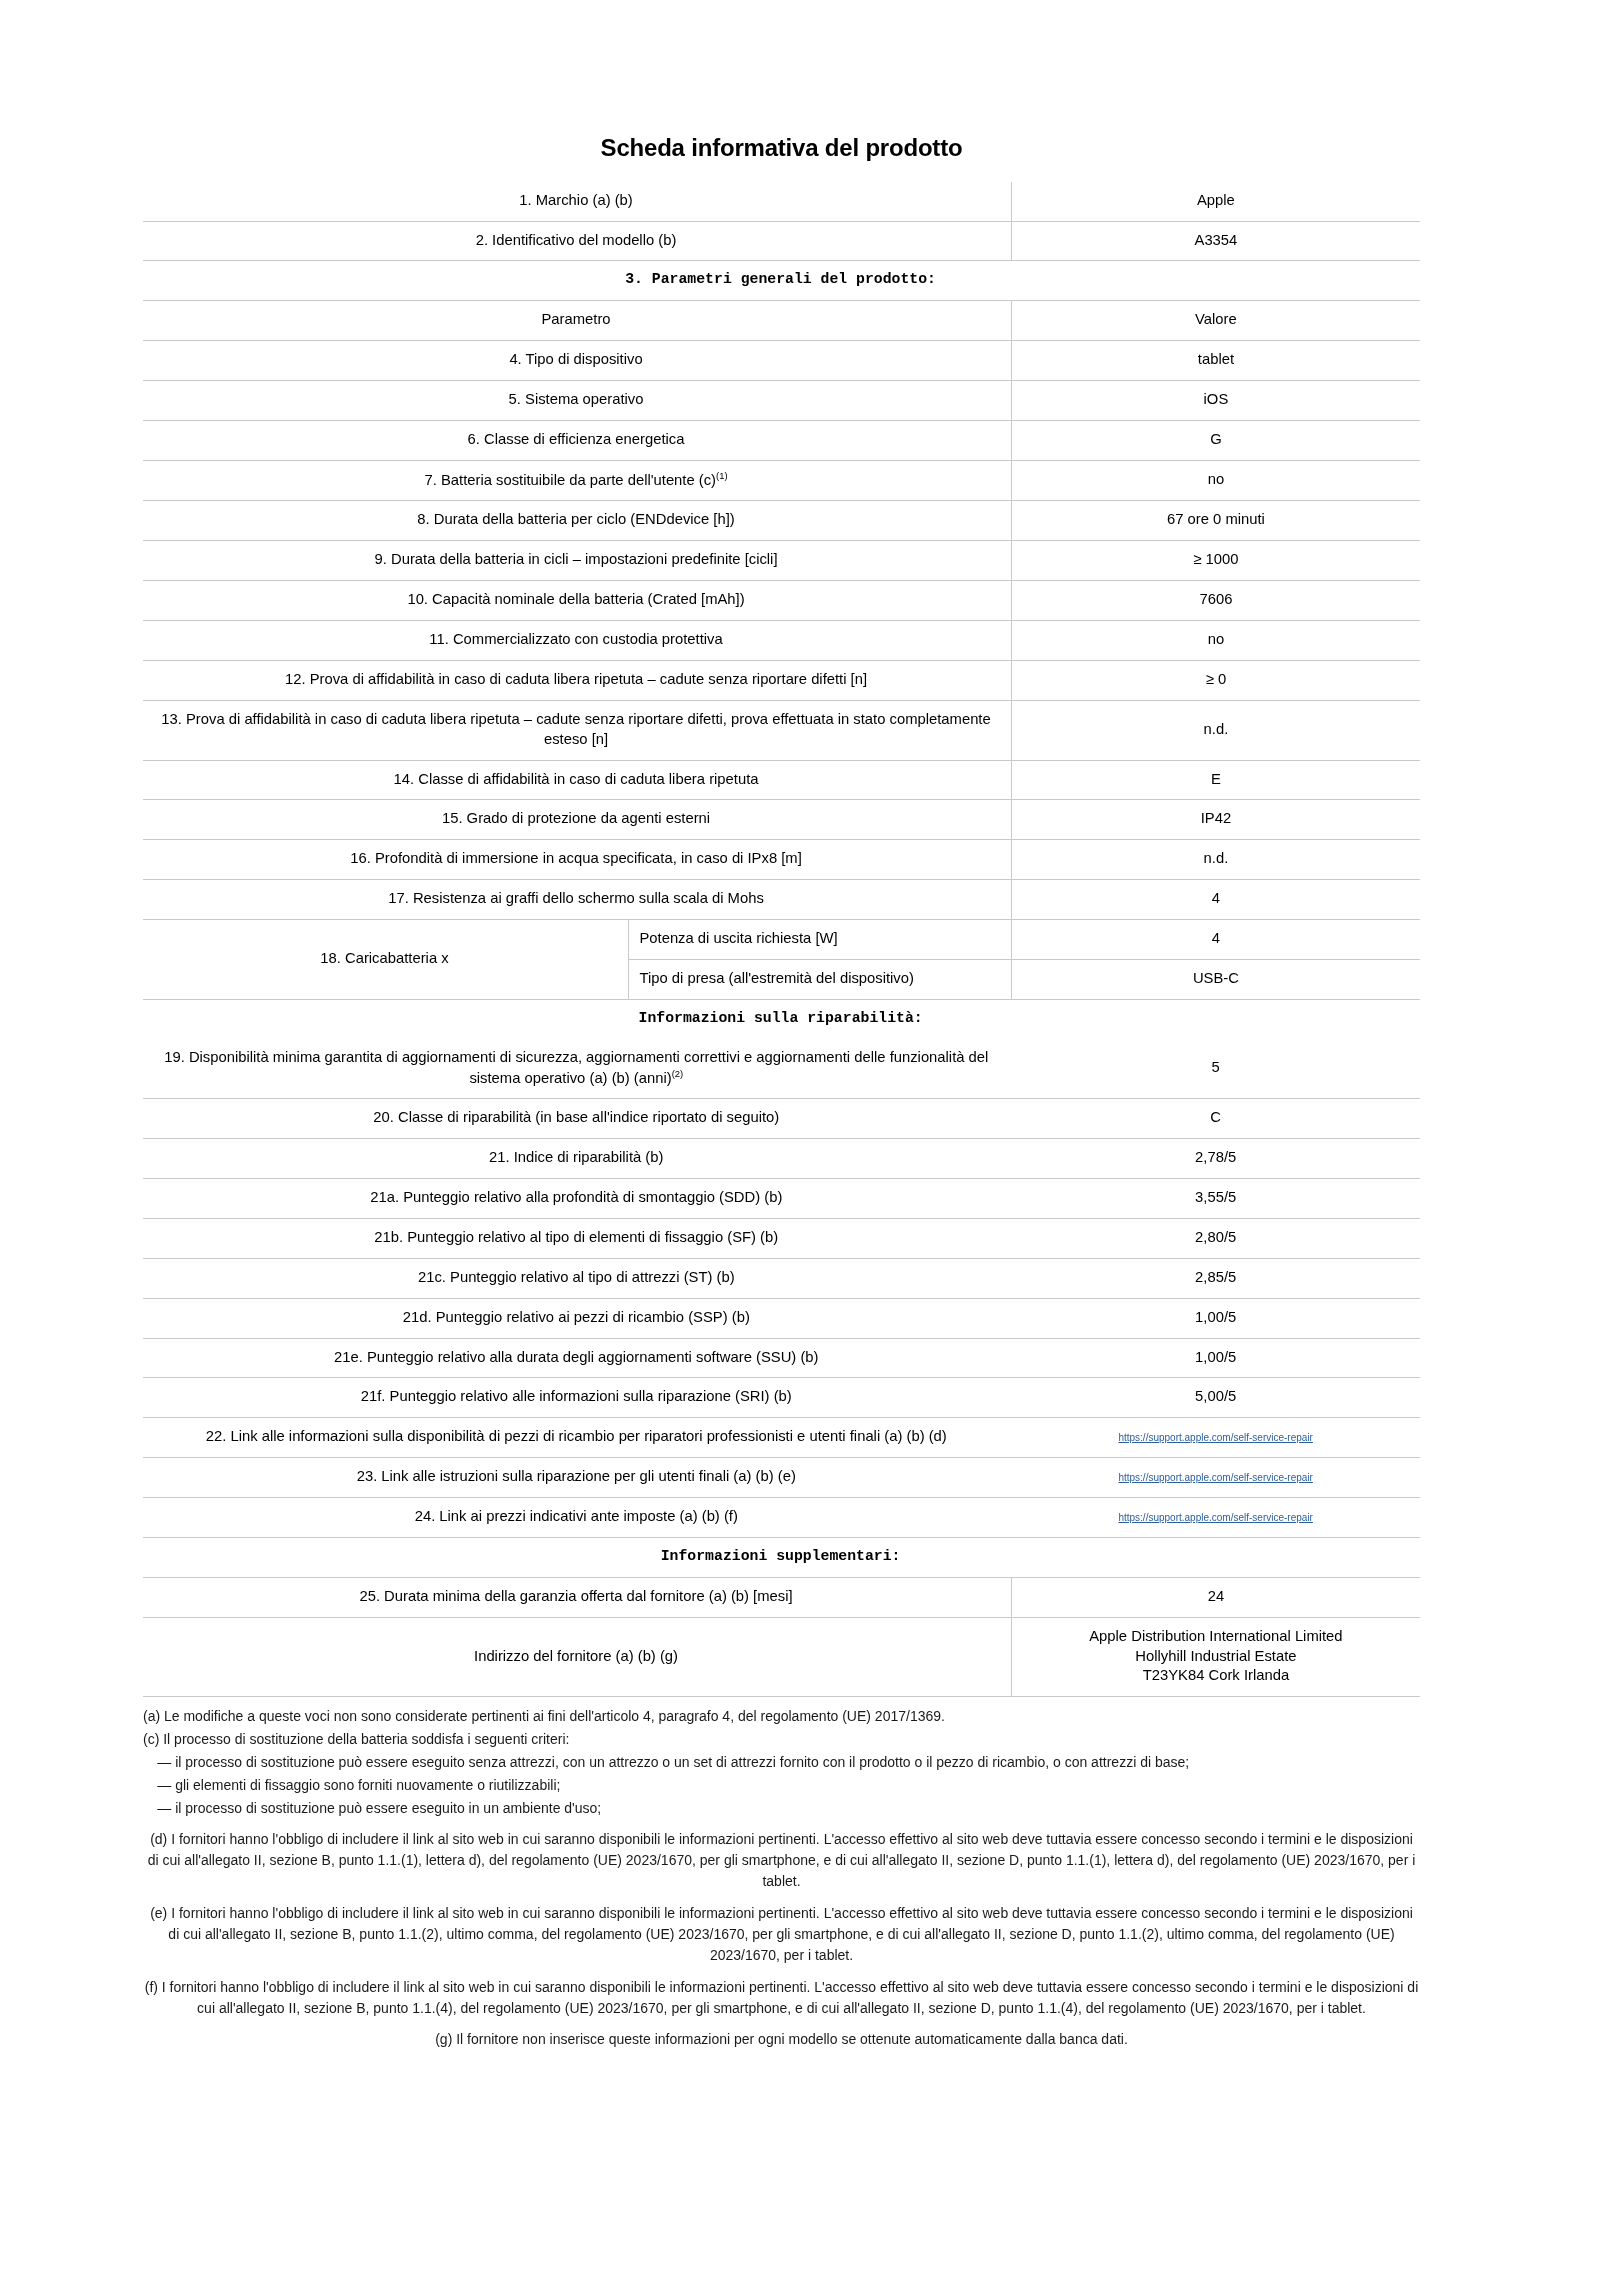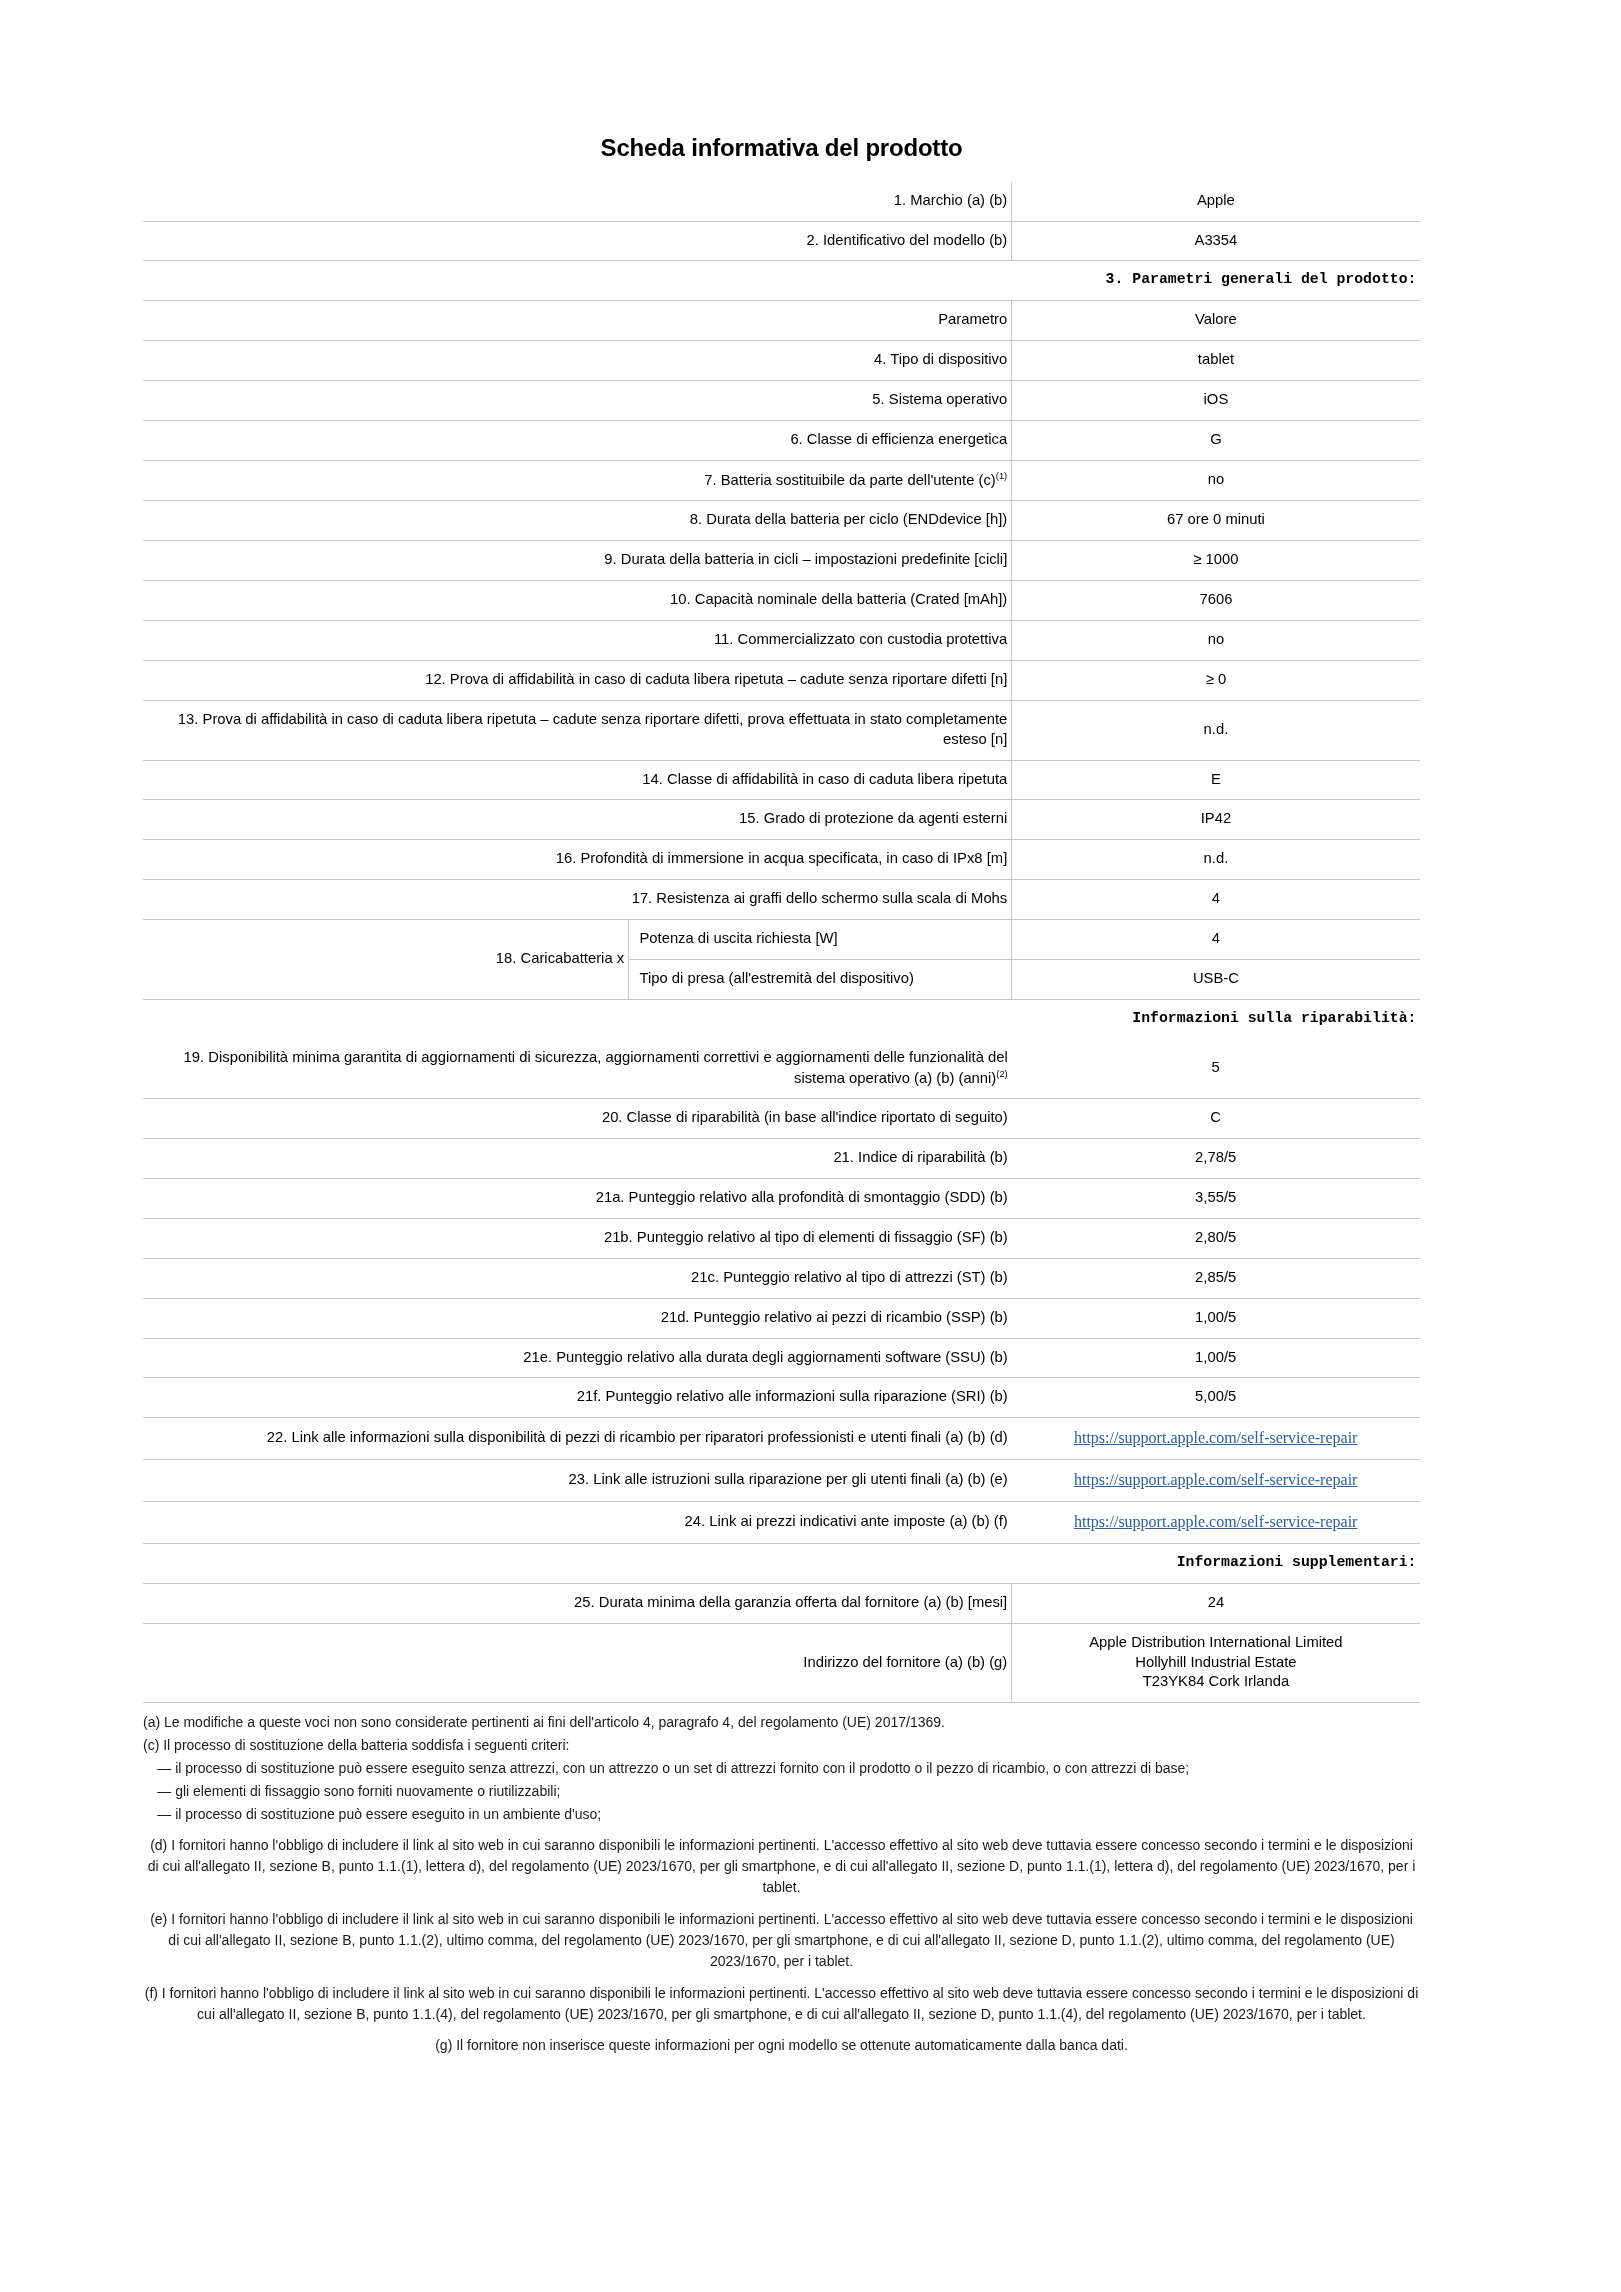--- a/index.html
+++ b/index.html
@@ -32,21 +32,21 @@
   table.main td {
     font-size: 14.8px;
     padding: 9px 3.6px 9.9px 3.6px;
     vertical-align: middle;
     line-height: 1.35;
   }
   .row-line td {
     border-bottom: 0.9px solid #c9c9c9;
   }
   .label-cell {
-    text-align: right;
+    text-align: center;
     padding-left: 1.8px !important;
   }
   .value-cell {
     text-align: center;
     border-left: 0.9px solid #c9c9c9;
   }
   .value-cell-noline {
     text-align: center;
   }
   .mid-cell {
@@ -61,22 +61,21 @@
     padding-bottom: 9.9px;
     font-family: Liberation Mono, monospace;
   }
   sup {
     font-size: 9.4px;
     vertical-align: super;
   }
   a.link {
     color: #2b5f9e;
     text-decoration: underline;
-    font-size: 16px;
-    font-family: Liberation Serif, serif;
+    font-size: 10px;
   }
   .addr {
     line-height: 1.45;
     text-align: center;
   }
   .notes {
     margin-top: 9px;
     font-size: 14px;
     line-height: 1.5;
     color: #1a1a1a;

